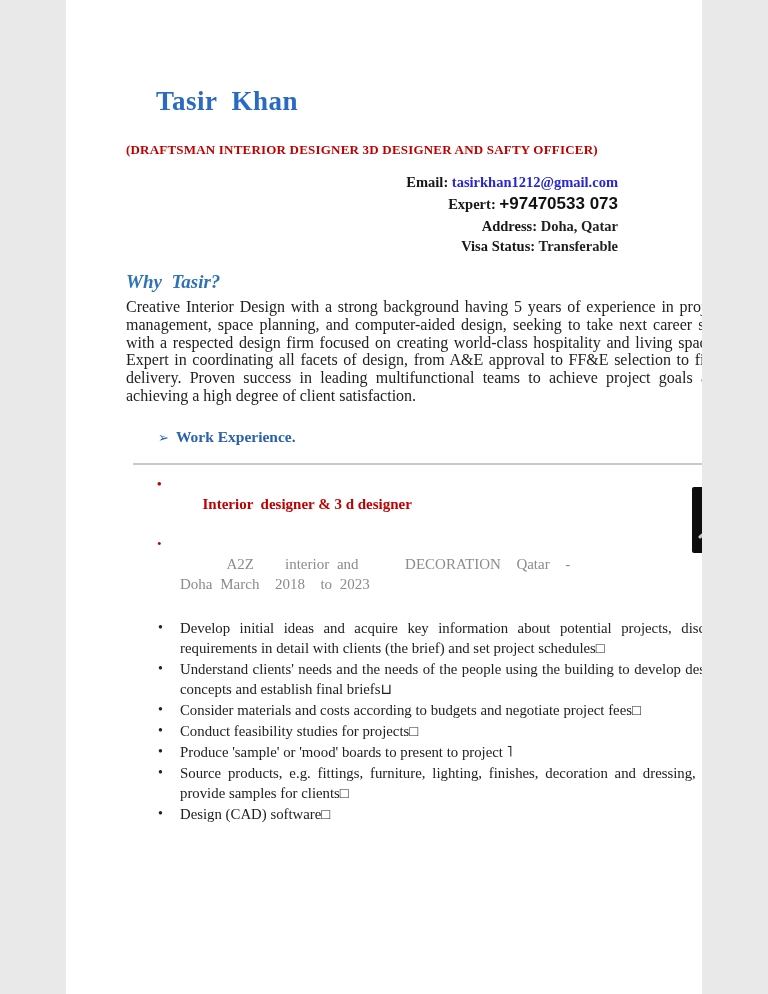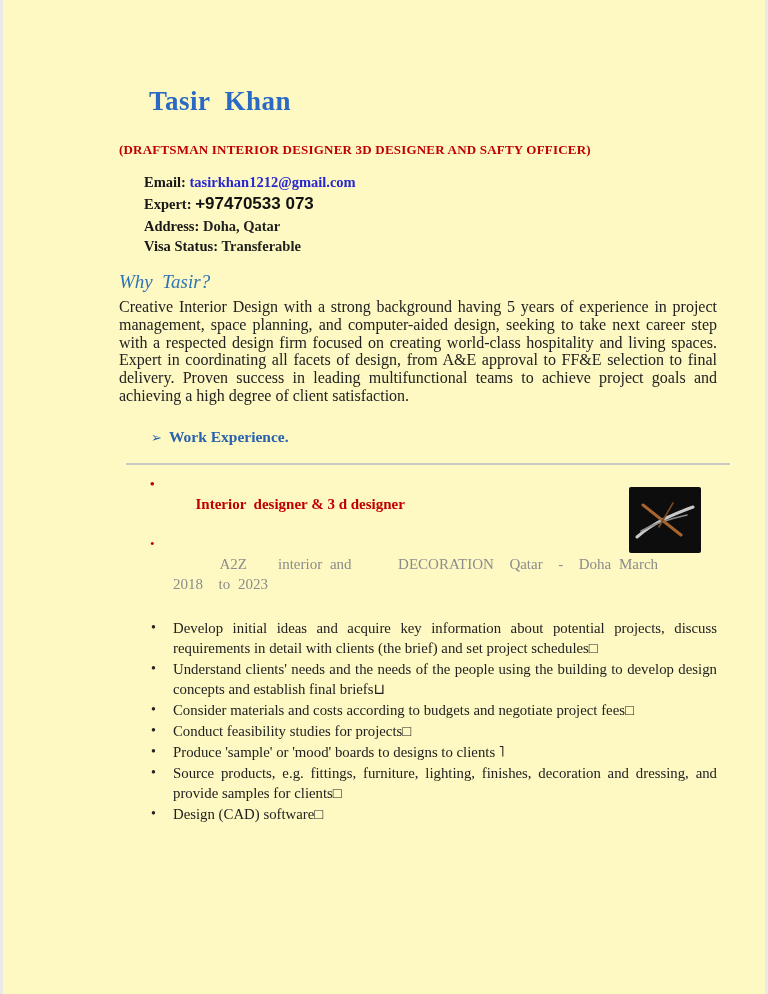--- a/index.html
+++ b/index.html
@@ -1,22 +1,22 @@
 <!DOCTYPE html>
 <html><head>
 <meta charset="utf-8">
 <style>
   html,body{margin:0;padding:0;background:#e9e9e9;}
   .page{
     position:relative;
-    width:762px;height:994px;
+    width:636px;height:994px;
     margin:0 auto;
-    background:#fef9c3;
+    background:#ffffff;
     box-sizing:border-box;
-    padding:86px 84px 0 116px;
+    padding:86px 84px 0 60px;
     font-family:"Liberation Serif", serif;
     color:#1f1f1f;
     overflow:hidden;
   }
   .pre{white-space:pre-wrap;}
 
   
   .name{
     margin:0 0 0 30px;
     font-size:27px;line-height:30px;
@@ -30,31 +30,31 @@
     margin:20px 0 0 0;
     width:624px;
     font-size:13px;line-height:27px;
     font-weight:bold;
     color:#c00000;
     letter-spacing:.2px;
   }
 
   
   .contact{margin:9px 0 0 25px;font-size:14.5px;font-weight:bold;}
-  .contact .row{line-height:20px;}
+  .contact .row{line-height:20px;text-align:right;}
   .contact .row.phone{line-height:23px;}
   .contact .label{color:#171717;}
   .email-link{color:#2626d2;text-decoration:none;}
   .phone-val{font-family:"Liberation Sans", sans-serif;font-size:17px;color:#111;}
 
   
   .why-head{
     margin:14px 0 4px 0;
     font-size:19px;line-height:24px;
-    font-weight:normal;font-style:italic;
+    font-weight:bold;font-style:italic;
     color:#2e74b5;
   }
   .summary{
     margin:0;width:598px;
     font-size:16px;line-height:17.8px;
     text-align:justify;
     color:#212121;
   }
 
   
@@ -159,19 +159,19 @@
       <span class="bullet">•</span><span>A2Z    interior and      DECORATION  Qatar  -  Doha March  2018  to 2023</span>
     </div>
   </div>
 
 
   <ul class="resp-list">
     <li>Develop initial ideas and acquire key information about potential projects, discuss requirements in detail with clients (the brief) and set project schedules□</li>
     <li>Understand clients' needs and the needs of the people using the building to develop design concepts and establish final briefs⊔</li>
     <li>Consider materials and costs according to budgets and negotiate project fees□</li>
     <li>Conduct feasibility studies for projects□</li>
-    <li>Produce 'sample' or 'mood' boards to designs to clients ˥</li>
+    <li>Produce 'sample' or 'mood' boards to present to project ˥</li>
     <li>Source products, e.g. fittings, furniture, lighting, finishes, decoration and dressing, and provide samples for clients□</li>
     <li>Design (CAD) software□</li>
 
   </ul>
 
 </div>
 
 </body></html>

